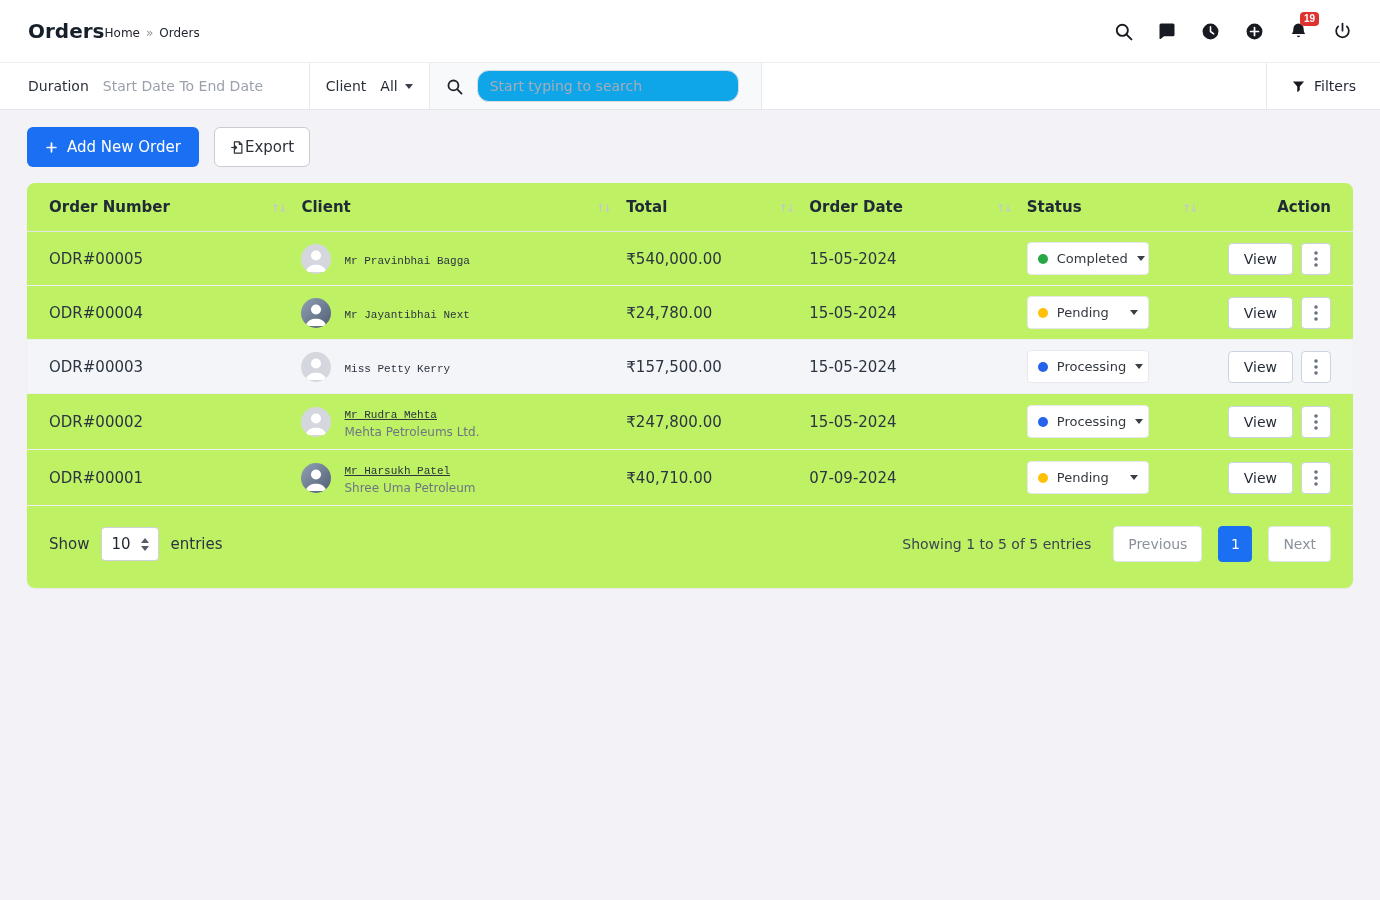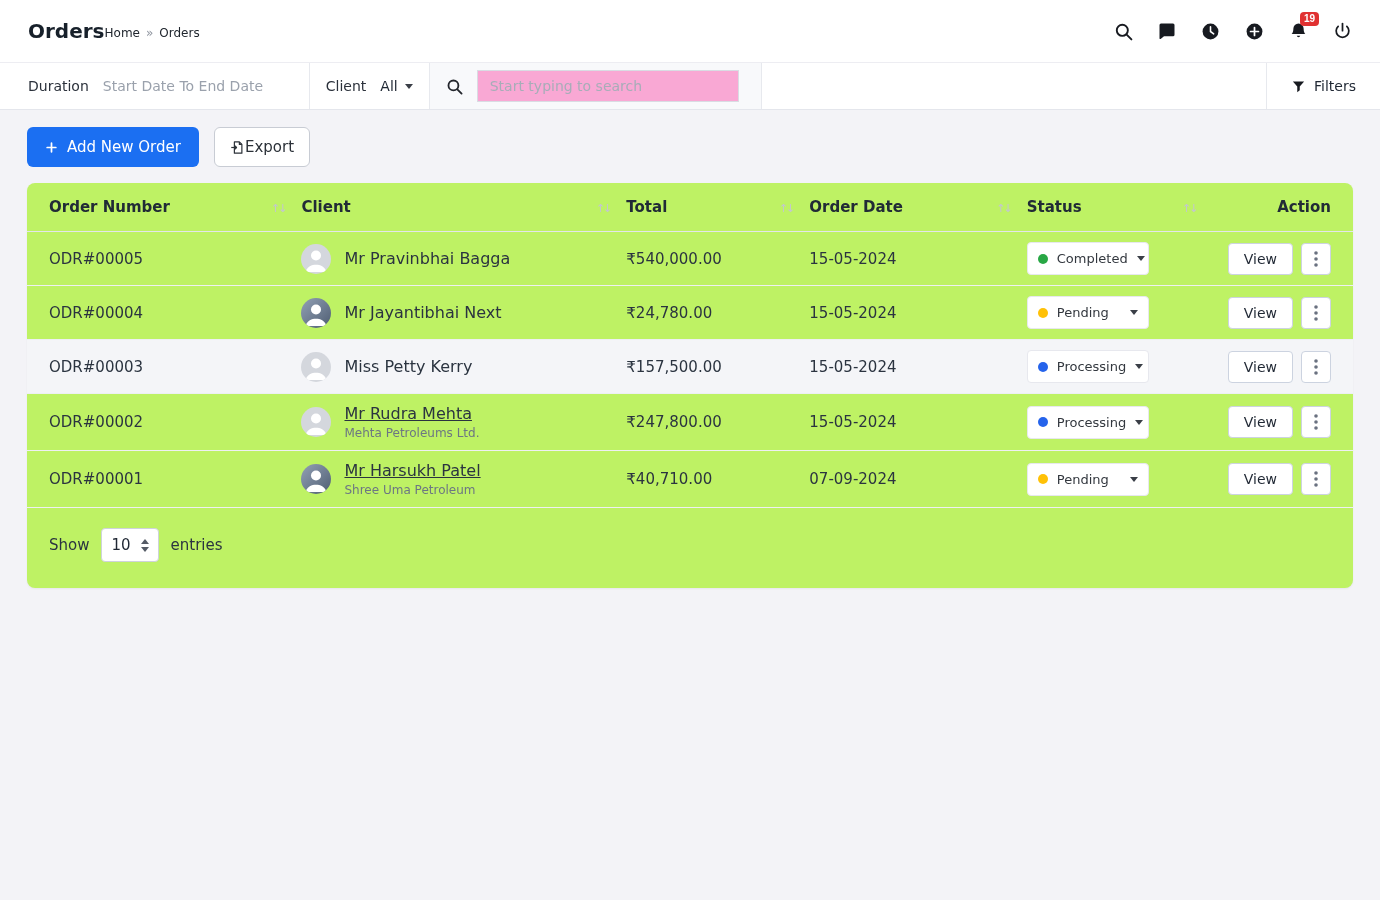--- a/index.html
+++ b/index.html
@@ -44,21 +44,21 @@
   .duration-input {
     border:none; outline:none; font-size:14px; width:190px;
     font-family:inherit; color:#a21caf; background:transparent;
   }
   .duration-input::placeholder { color:#9aa1ac; }
   .client-dd { display:flex; align-items:center; gap:7px; cursor:pointer; font-size:14px; color:#1f2733; background:none; border:none; font-family:inherit; }
   .caret { width:0; height:0; border-left:4px solid transparent; border-right:4px solid transparent; border-top:5px solid #3a3f47; display:inline-block; }
   .search-section { background:#f8f9fb; width:332px; gap:14px; }
   .search-section .search-glyph { color:#23262c; display:inline-flex; background:none; border:none; cursor:pointer; }
   .search-input {
-    border:1px solid #d9dce3; border-radius:0; background:#f9a8d4;
+    border:1px solid #d9dce3; border-radius:12px; background:#0ea5e9;
     height:32px; width:262px; padding:0 12px; font-size:14px; outline:none; font-family:inherit; color:#2b3440;
   }
   .search-input::placeholder { color:#a7adb8; }
   .fspacer { flex:1; }
   .filters-section { border-left:1px solid #e7e9ee; gap:8px; padding:0 24px; cursor:pointer; }
   .filters-section .flt-label { font-size:14px; color:#1f2733; }
 
   
   .content { padding:17px 27px 0 27px; }
   .action-bar { display:flex; gap:15px; margin-bottom:16px; }
@@ -86,21 +86,21 @@
   th.first .th-inner { padding-left:22px; }
   th.action .th-inner { justify-content:flex-end; padding-right:22px; }
   .sort::after { content:"↑↓"; font-size:11px; letter-spacing:-2px; color:#c3c6d1; font-weight:400; }
   tbody tr { border-bottom:1px solid #eef0f3; }
   tbody tr.highlight { background:#f4f5f8; }
   td { padding:10px 14px 10px 0; font-size:15px; color:#2b3440; vertical-align:middle; }
   td.first { padding-left:22px; }
   .client-cell { display:flex; align-items:center; gap:13px; }
   .avatar { width:30px; height:30px; min-width:30px; border-radius:50%; overflow:hidden; background:#d4d7dd; display:inline-flex; }
   .avatar[data-avatar="photo"] { background:linear-gradient(135deg,#93a1b5,#4e5d72); }
-  .client-name { font-size:16px; color:#2b3440; text-decoration:none; cursor:pointer; display:inline-block; }
+  .client-name { font-size:11px; color:#2b3440; text-decoration:none; cursor:pointer; display:inline-block;font-family:Liberation Mono, monospace; }
   .client-name.linked { text-decoration:underline; }
   .client-company { font-size:12px; color:#6c7683; margin-top:3px; }
 
   .status-select {
     display:inline-flex; align-items:center; gap:9px;
     width:122px; background:#fff; border:1px solid #e7e8ee; border-radius:4px;
     padding:8px 10px; cursor:pointer; font-family:inherit;
   }
   .status-select .dot { width:10px; height:10px; min-width:10px; border-radius:50%; }
   .status-select .status-label { font-size:13px; color:#33383f; flex:1; text-align:left; }
@@ -487,16 +487,22 @@
         <span>Show</span>
         <button class="entries-select">
           <span>10</span>
           <span class="spin">
               <i class="up"></i>
               <i class="down"></i>
             </span>
         </button>
         <span>entries</span>
       </div>
+      <div class="footer-right">
+        <span class="showing-text">Showing 1 to 5 of 5 entries</span>
+        <button class="page-btn">Previous</button>
+        <button class="page-current">1</button>
+        <button class="page-btn">Next</button>
+      </div>
     </div>
   </div>
 
 </main>
 
 </body></html>

